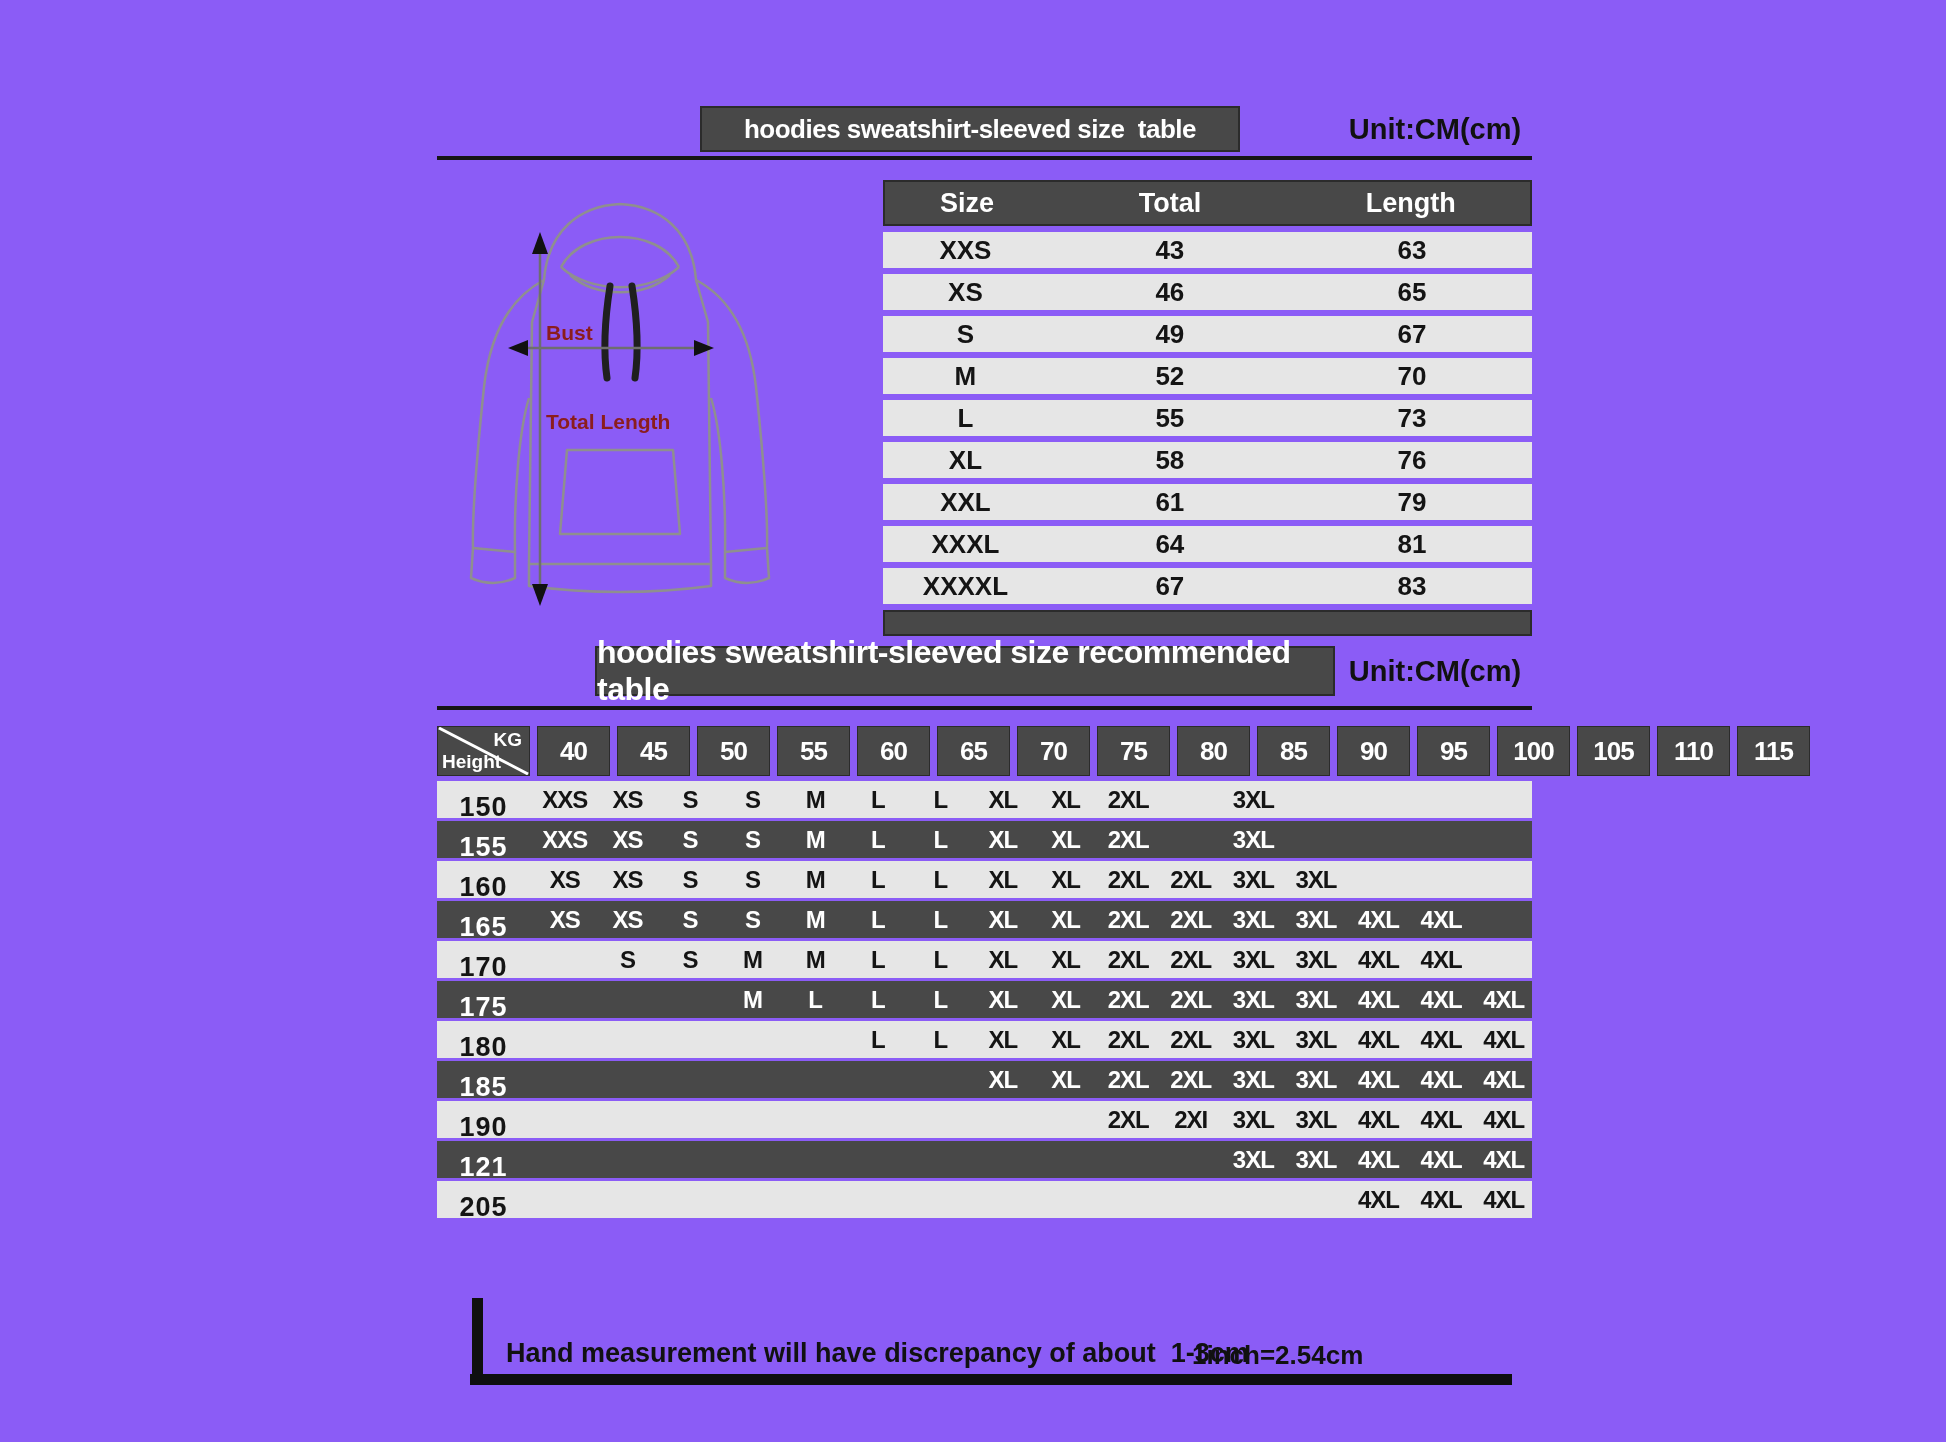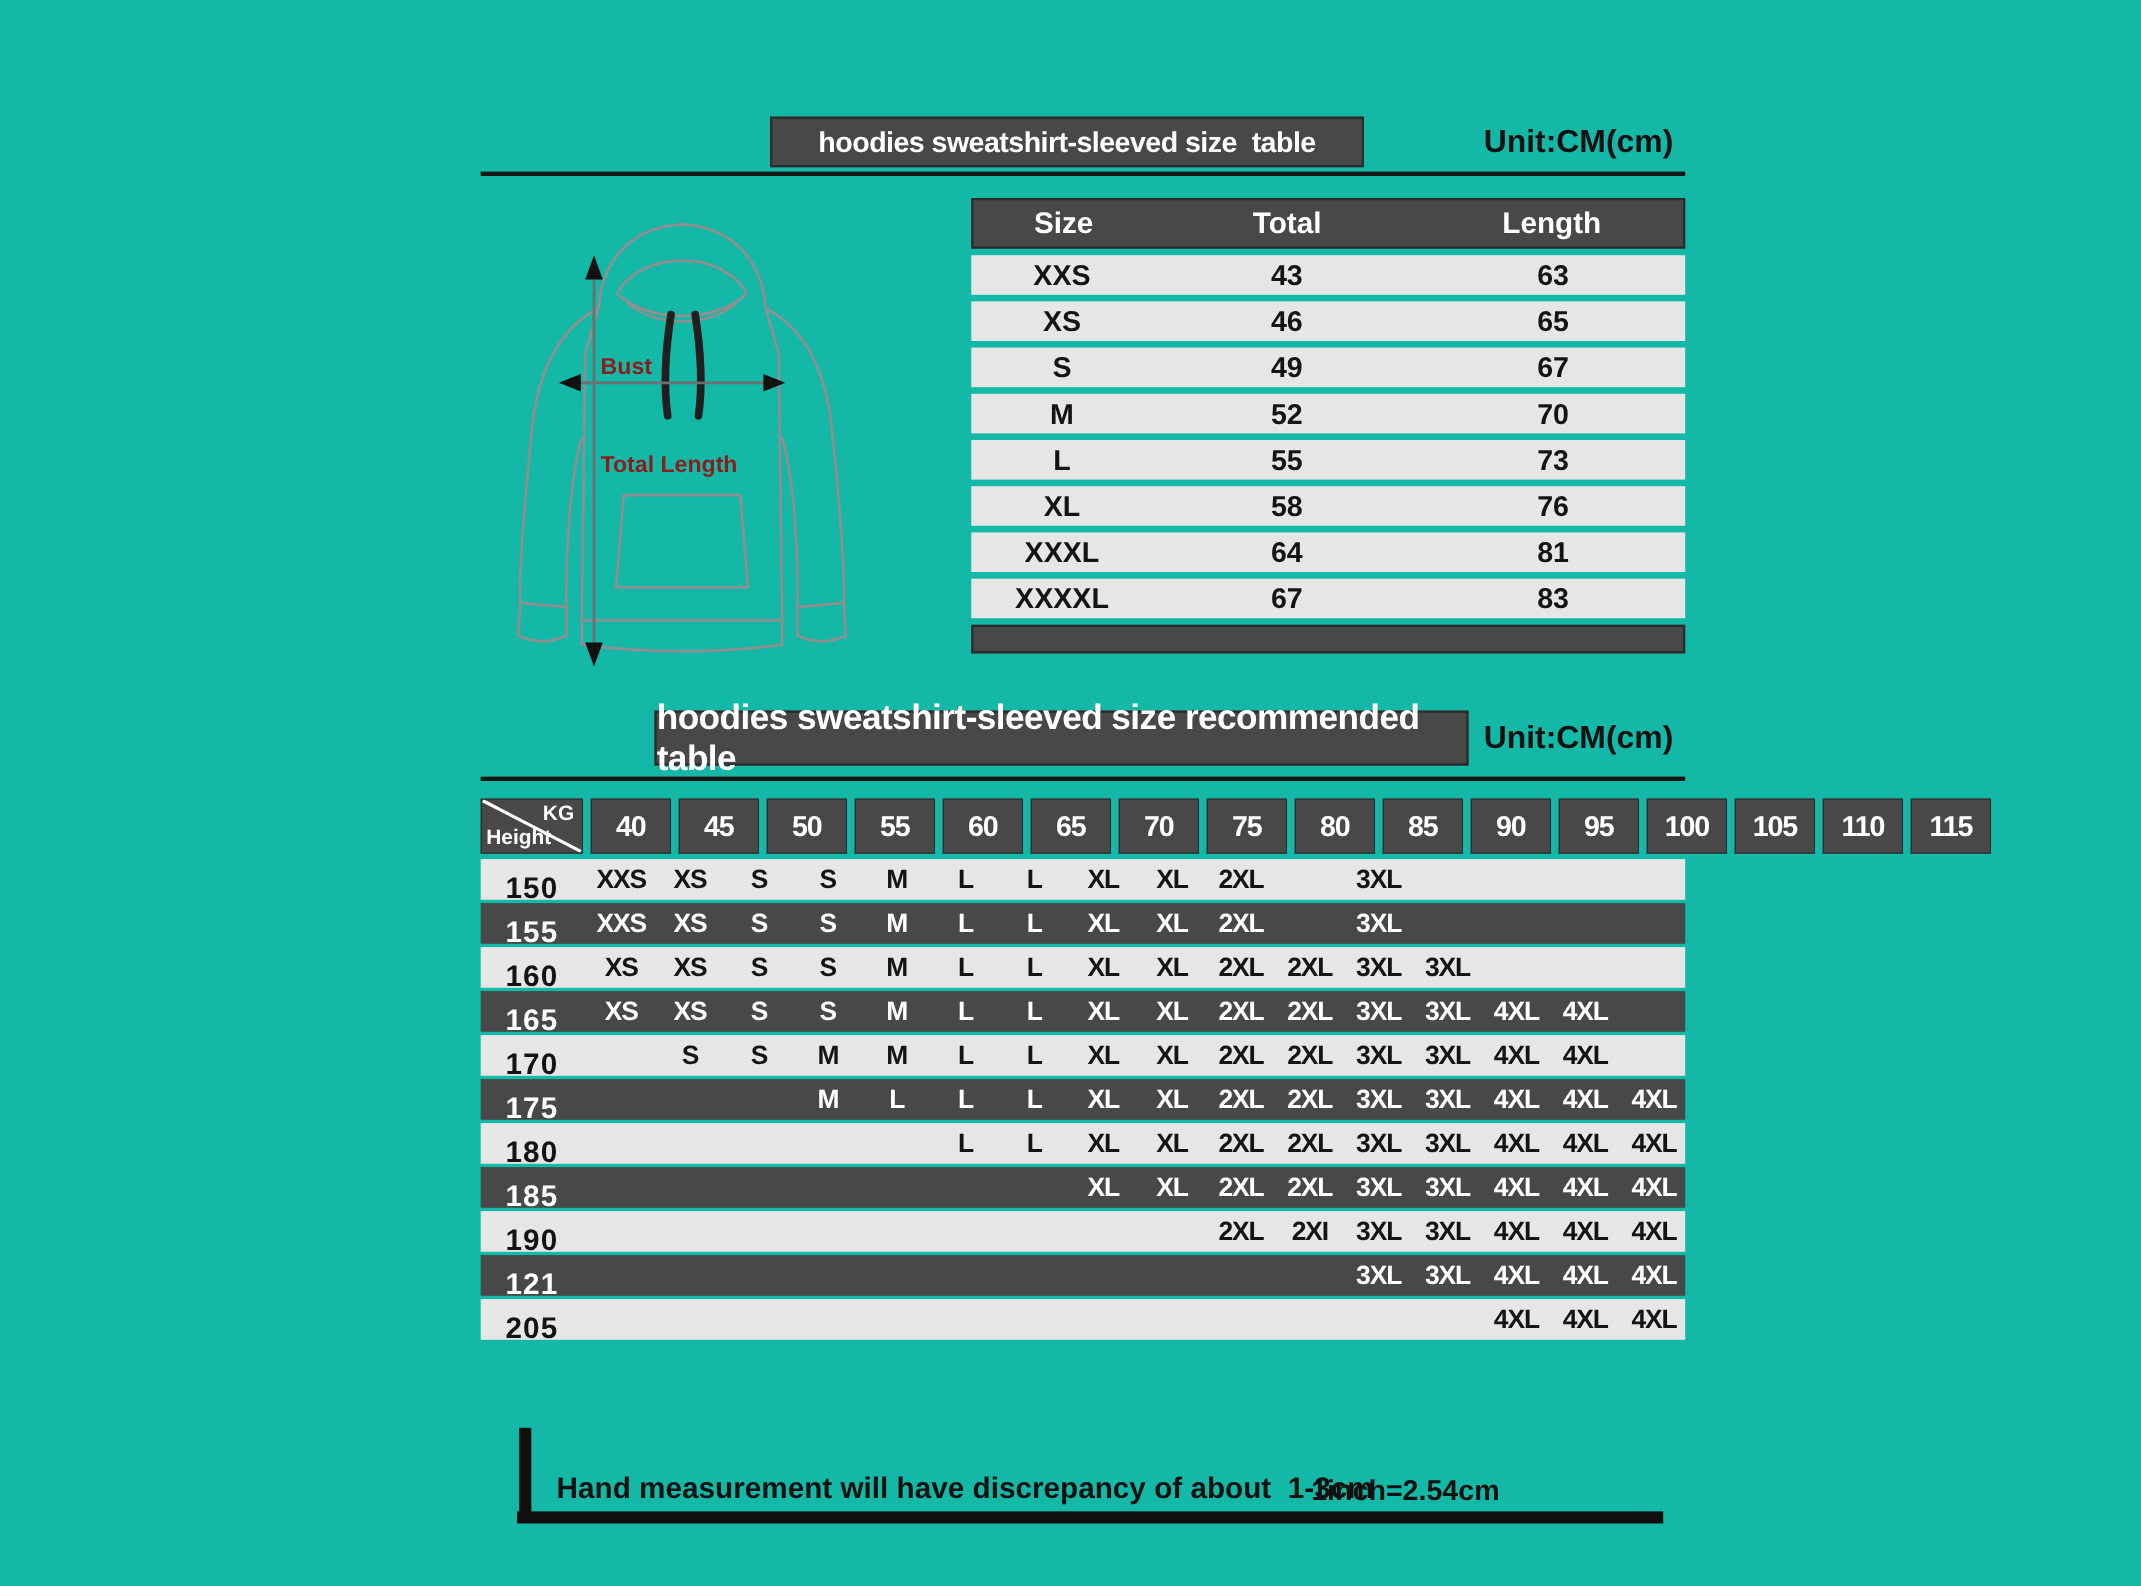--- a/index.html
+++ b/index.html
@@ -2,21 +2,21 @@
 <html style="--dark: #484848; --light: #e6e6e6; --red: #8b1d1d;"><head>
 <meta charset="utf-8">
 <style>
   :root{
     --dark:#484848;
     --light:#e6e6e6;
     --red:#8b1d1d;
   }
   *{box-sizing:border-box;margin:0;padding:0;}
   body{background:#ffffff;font-family:"Liberation Sans",sans-serif;}
-  .page{position:relative;width:1946px;height:1442px;background:#14b8a6;overflow:hidden;}
+  .page{position:relative;width:1946px;height:1442px;background:#8b5cf6;overflow:hidden;}
 
   .bar-dark{background:var(--dark);color:#fff;font-weight:bold;display:flex;align-items:center;justify-content:center;border:2px solid #2b2b2b;}
   .ws-pre{white-space:pre;}
 
   
   .title1{position:absolute;left:700px;top:106px;width:540px;height:46px;font-size:26px;letter-spacing:-0.5px;}
   .unit1{position:absolute;left:1340px;top:106px;width:190px;height:46px;display:flex;align-items:center;justify-content:center;font-size:29px;font-weight:bold;color:#111;}
   .rule1{position:absolute;left:437px;top:156px;width:1095px;height:4px;background:#161616;}
 
   
@@ -138,20 +138,25 @@
         </div>
         <div class="st-row">
           <div class="st-col c0">L</div>
           <div class="st-col c1">55</div>
           <div class="st-col c2">73</div>
         </div>
         <div class="st-row">
           <div class="st-col c0">XL</div>
           <div class="st-col c1">58</div>
           <div class="st-col c2">76</div>
+        </div>
+        <div class="st-row">
+          <div class="st-col c0">XXL</div>
+          <div class="st-col c1">61</div>
+          <div class="st-col c2">79</div>
         </div>
         <div class="st-row">
           <div class="st-col c0">XXXL</div>
           <div class="st-col c1">64</div>
           <div class="st-col c2">81</div>
         </div>
         <div class="st-row">
           <div class="st-col c0">XXXXL</div>
           <div class="st-col c1">67</div>
           <div class="st-col c2">83</div>

